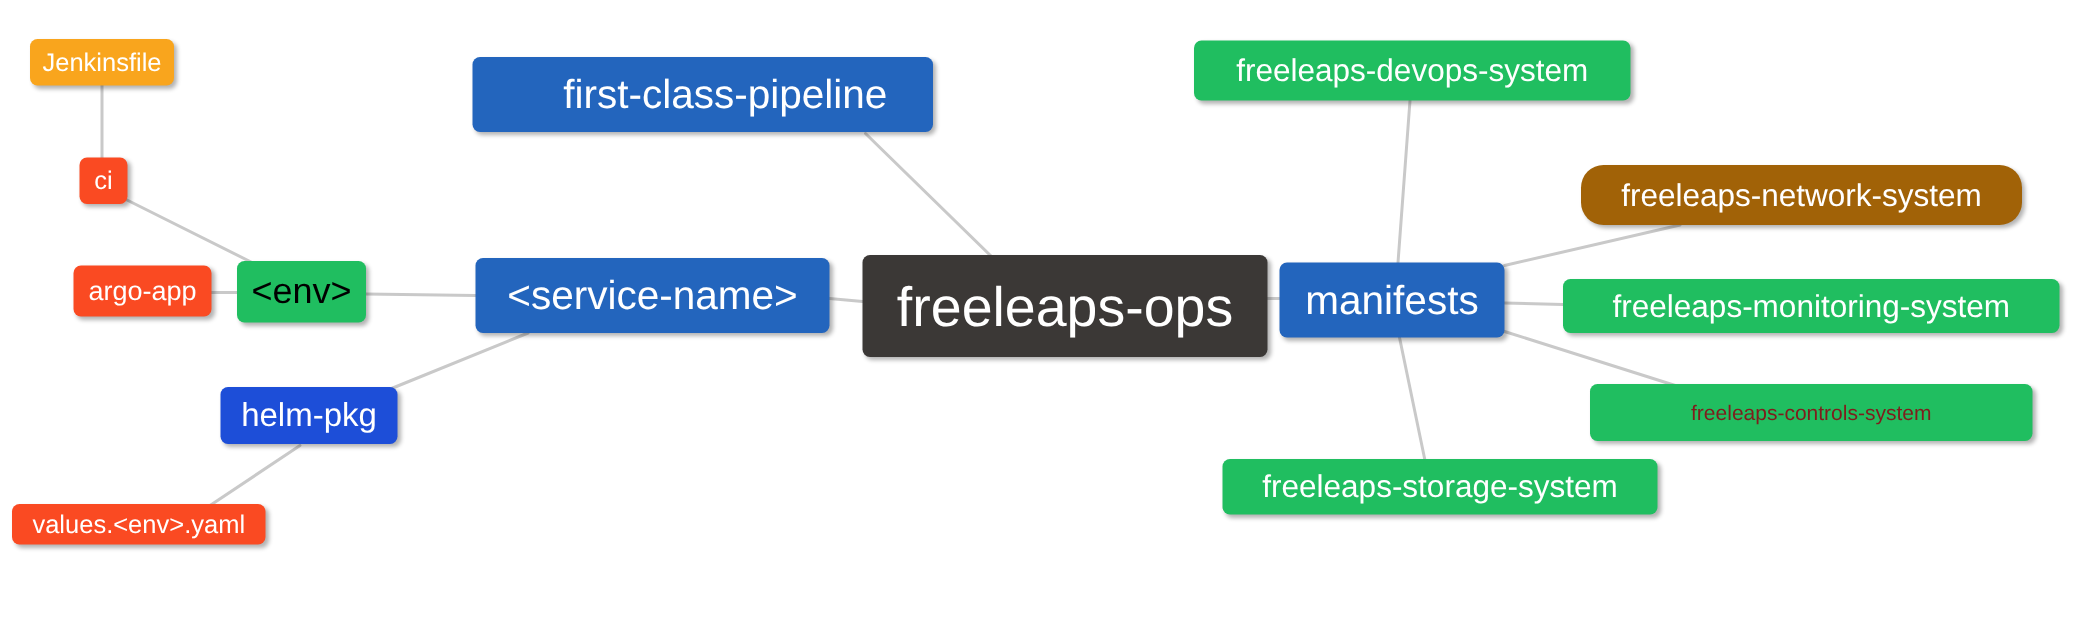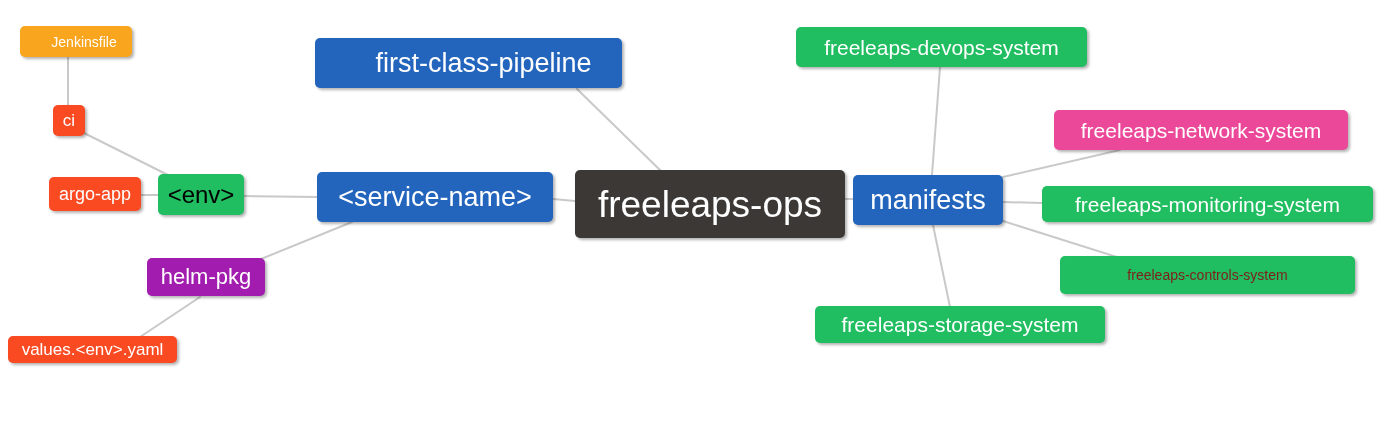--- a/index.html
+++ b/index.html
@@ -38,29 +38,29 @@
       <line x1="577" y1="89" x2="661" y2="171" stroke="#C9C9C9" stroke-width="2" stroke-linecap="round"></line>
       <line x1="553" y1="199" x2="575" y2="201" stroke="#C9C9C9" stroke-width="2" stroke-linecap="round"></line>
       <line x1="845" y1="199" x2="853" y2="199" stroke="#C9C9C9" stroke-width="2" stroke-linecap="round"></line>
       <line x1="932" y1="175" x2="940" y2="67" stroke="#C9C9C9" stroke-width="2" stroke-linecap="round"></line>
       <line x1="1003" y1="177" x2="1120" y2="150" stroke="#C9C9C9" stroke-width="2" stroke-linecap="round"></line>
       <line x1="1003" y1="202" x2="1042" y2="203" stroke="#C9C9C9" stroke-width="2" stroke-linecap="round"></line>
       <line x1="1003" y1="221" x2="1120" y2="258" stroke="#C9C9C9" stroke-width="2" stroke-linecap="round"></line>
       <line x1="933" y1="225" x2="950" y2="307" stroke="#C9C9C9" stroke-width="2" stroke-linecap="round"></line>
     </svg>
   <div class="nodes" id="node-layer">
-      <div class="node" style="left: 20px; top: 26px; width: 96px; height: 31px; font-size: 14px; background: rgb(249, 165, 29); color: rgb(255, 255, 255); padding-left: 16px;">Jenkinsfile</div>
+      <div class="node" style="left: 20px; top: 26px; width: 96px; height: 31px; font-size: 17px; background: rgb(249, 165, 29); color: rgb(255, 255, 255);">Jenkinsfile</div>
       <div class="node" style="left: 53px; top: 105px; width: 32px; height: 31px; font-size: 17px; background: rgb(250, 74, 34); color: rgb(255, 255, 255);">ci</div>
       <div class="node" style="left: 30px; top: 177px; width: 92px; height: 34px; font-size: 18px; background: rgb(250, 74, 34); color: rgb(255, 255, 255); margin-left: 19px;">argo-app</div>
       <div class="node" style="left: 158px; top: 174px; width: 86px; height: 41px; font-size: 24px; background: rgb(32, 190, 96); color: #000000;">&lt;env&gt;</div>
-      <div class="node" style="left: 147px; top: 258px; width: 118px; height: 38px; font-size: 22px; background: #a21caf; color: rgb(255, 255, 255);">helm-pkg</div>
+      <div class="node" style="left: 147px; top: 258px; width: 118px; height: 38px; font-size: 22px; background: #1d4ed8; color: rgb(255, 255, 255);">helm-pkg</div>
       <div class="node" style="left: 8px; top: 336px; width: 169px; height: 27px; font-size: 17px; background: rgb(250, 74, 34); color: rgb(255, 255, 255);">values.&lt;env&gt;.yaml</div>
       <div class="node" style="left: 315px; top: 38px; width: 277px; height: 50px; font-size: 27px; background: rgb(35, 101, 189); color: rgb(255, 255, 255); padding-left: 30px;">first-class-pipeline</div>
       <div class="node" style="left: 317px; top: 172px; width: 236px; height: 50px; font-size: 27px; background: rgb(35, 101, 189); color: rgb(255, 255, 255);">&lt;service-name&gt;</div>
       <div class="node" style="left: 575px; top: 170px; width: 270px; height: 68px; font-size: 37px; background: rgb(59, 56, 54); color: rgb(255, 255, 255);">freeleaps-ops</div>
       <div class="node" style="left: 853px; top: 175px; width: 150px; height: 50px; font-size: 27px; background: rgb(35, 101, 189); color: rgb(255, 255, 255);">manifests</div>
       <div class="node" style="left: 796px; top: 27px; width: 291px; height: 40px; font-size: 21px; background: rgb(32, 190, 96); color: rgb(255, 255, 255);">freeleaps-devops-system</div>
-      <div class="node" style="left: 1054px; top: 110px; width: 294px; height: 40px; font-size: 21px; background: #ec4899; color: rgb(255, 255, 255);">freeleaps-network-system</div>
+      <div class="node" style="left: 1054px; top: 110px; width: 294px; height: 40px; font-size: 21px; background: #a16207; color: rgb(255, 255, 255); border-radius: 15px;">freeleaps-network-system</div>
       <div class="node" style="left: 1042px; top: 186px; width: 331px; height: 36px; font-size: 21px; background: rgb(32, 190, 96); color: rgb(255, 255, 255);">freeleaps-monitoring-system</div>
       <div class="node" style="left: 1060px; top: 256px; width: 295px; height: 38px; font-size: 14px; background: rgb(32, 190, 96); color: #7f1d1d;">freeleaps-controls-system</div>
       <div class="node" style="left: 815px; top: 306px; width: 290px; height: 37px; font-size: 21px; background: rgb(32, 190, 96); color: rgb(255, 255, 255); text-align: right;">freeleaps-storage-system</div>
     </div>
 </div>
 
 </body></html>

